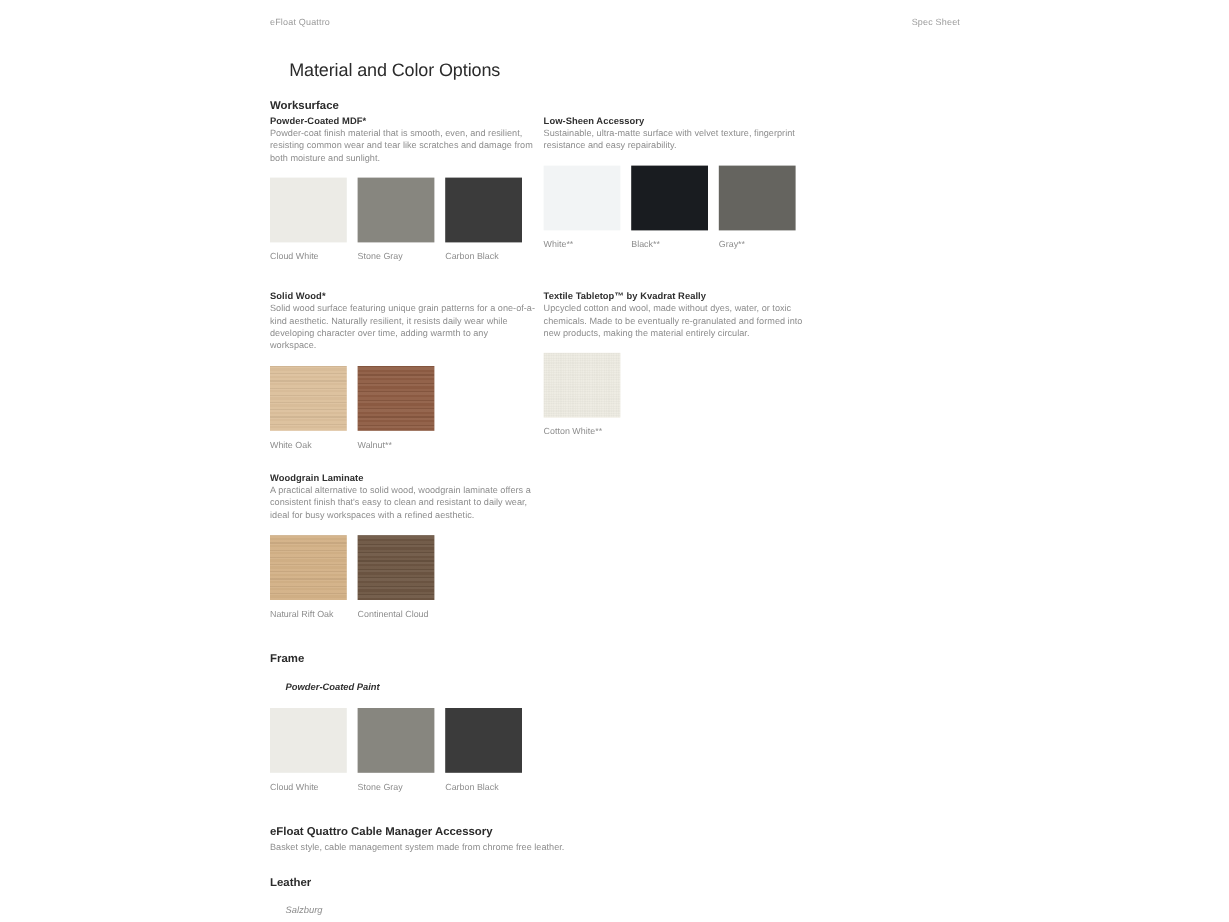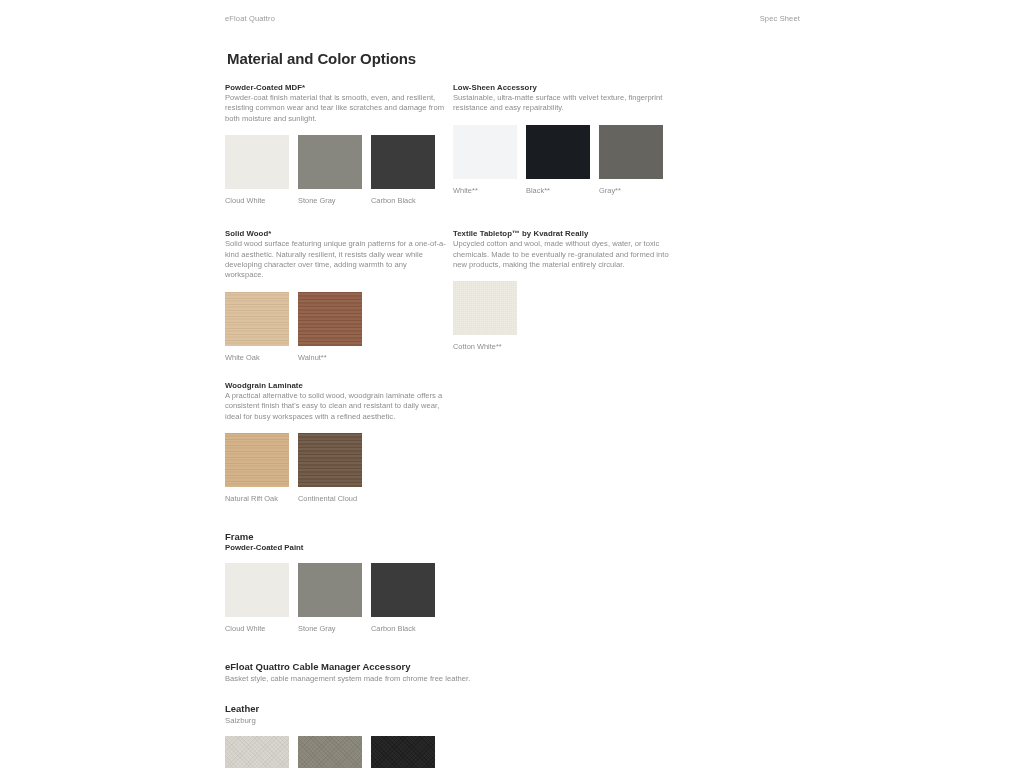--- a/index.html
+++ b/index.html
@@ -37,24 +37,24 @@
   
   .content {
     position: absolute;
     left: 225px;
     top: 50px;
     width: 575px;
   }
 
   .doc-title {
     font-size: 15px;
-    font-weight: bold;
+    font-weight: normal;
     color: #2b2b2b;
     letter-spacing: -.1px;
-    margin: 0 0 16px 2px;
+    margin: 0 0 16px 16px;
   }
 
   .group-title {
     font-size: 9.5px;
     font-weight: bold;
     color: #2b2b2b;
     margin: 0 0 2px 0;
     letter-spacing: 0;
   }
   .group-title.frame-title { margin-bottom: 1px; }
@@ -80,21 +80,22 @@
     font-size: 7.6px;
     line-height: 10.4px;
     color: #8d8d8d;
     margin: 0;
     letter-spacing: .02px;
   }
 
   .sub-label {
     font-size: 7.8px;
     color: #8d8d8d;
-    margin: 0;
+    margin: 13px;
+    font-style: italic;
   }
   .sub-label.bold {
     font-weight: bold;
     color: #2f2f2f;
   }
 
   
   .swatch-row {
     display: flex;
     gap: 9px;
@@ -178,20 +179,21 @@
   <div class="runhead">
     <span>eFloat Quattro</span>
     <span>Spec Sheet</span>
   </div>
 
   <div class="content">
 
     <h1 class="doc-title">Material and Color Options</h1>
 
     <div>
+      <div class="group-title">Worksurface</div>
 
       <div class="cols">
         <div class="col">
           <div class="mat-name">Powder-Coated MDF*</div>
           <p class="mat-desc">Powder-coat finish material that is smooth, even, and resilient, resisting common wear and tear like scratches and damage from both moisture and sunlight.</p>
           <div class="swatch-row gap-swatch">
             <div class="swatch-cell">
               <span class="swatch" style="background-color:#ecebe6;"></span>
               <span class="swatch-label">Cloud White</span>
             </div>

